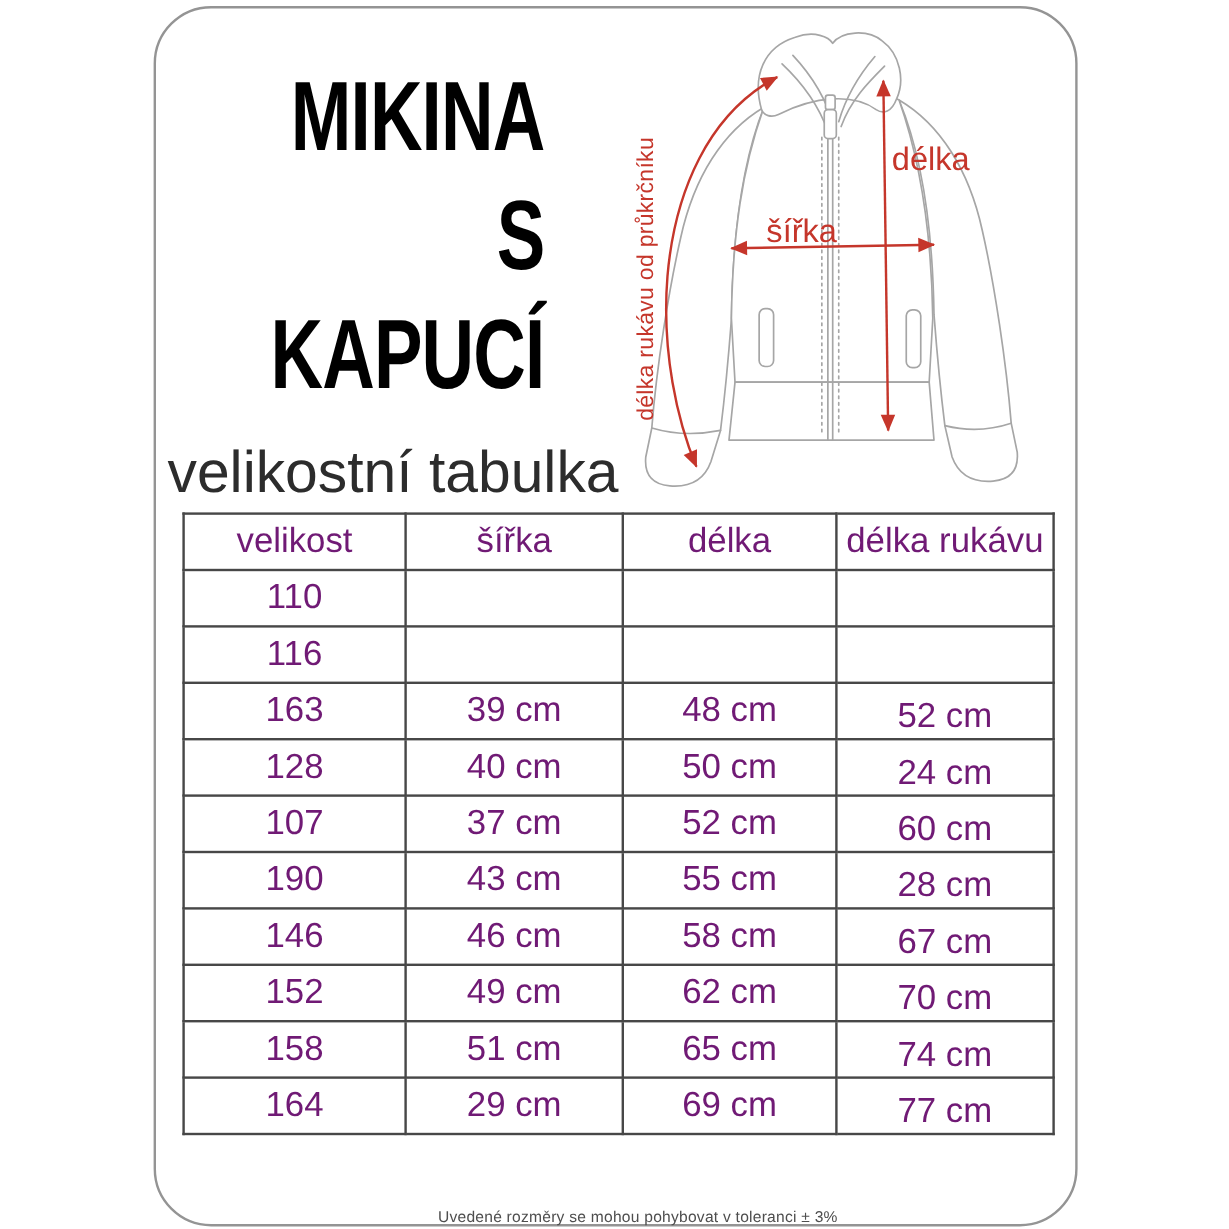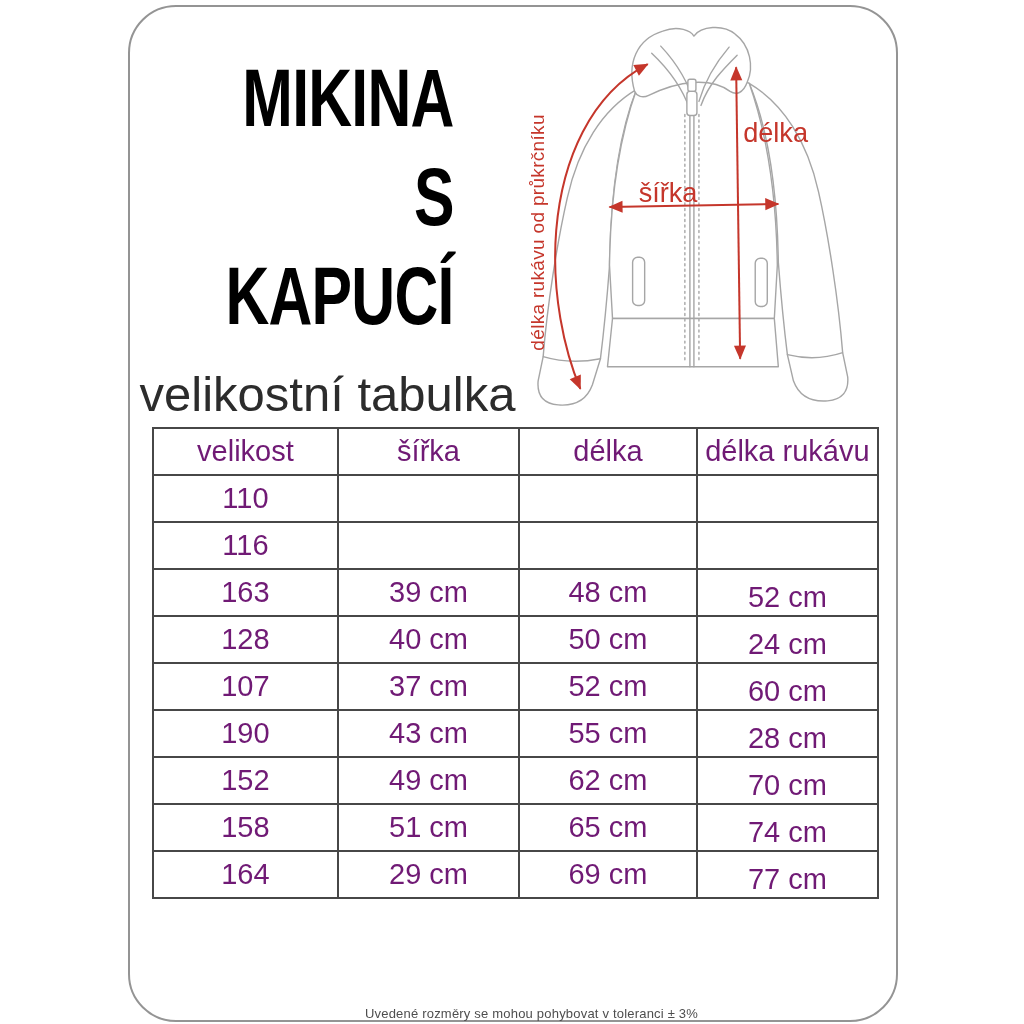--- a/index.html
+++ b/index.html
@@ -139,20 +139,26 @@
         <td>52 cm</td>
         <td>60 cm</td>
       </tr>
       <tr>
         <td>190</td>
         <td>43 cm</td>
         <td>55 cm</td>
         <td>28 cm</td>
       </tr>
       <tr>
+        <td>146</td>
+        <td>46 cm</td>
+        <td>58 cm</td>
+        <td>67 cm</td>
+      </tr>
+      <tr>
         <td>152</td>
         <td>49 cm</td>
         <td>62 cm</td>
         <td>70 cm</td>
       </tr>
       <tr>
         <td>158</td>
         <td>51 cm</td>
         <td>65 cm</td>
         <td>74 cm</td>

